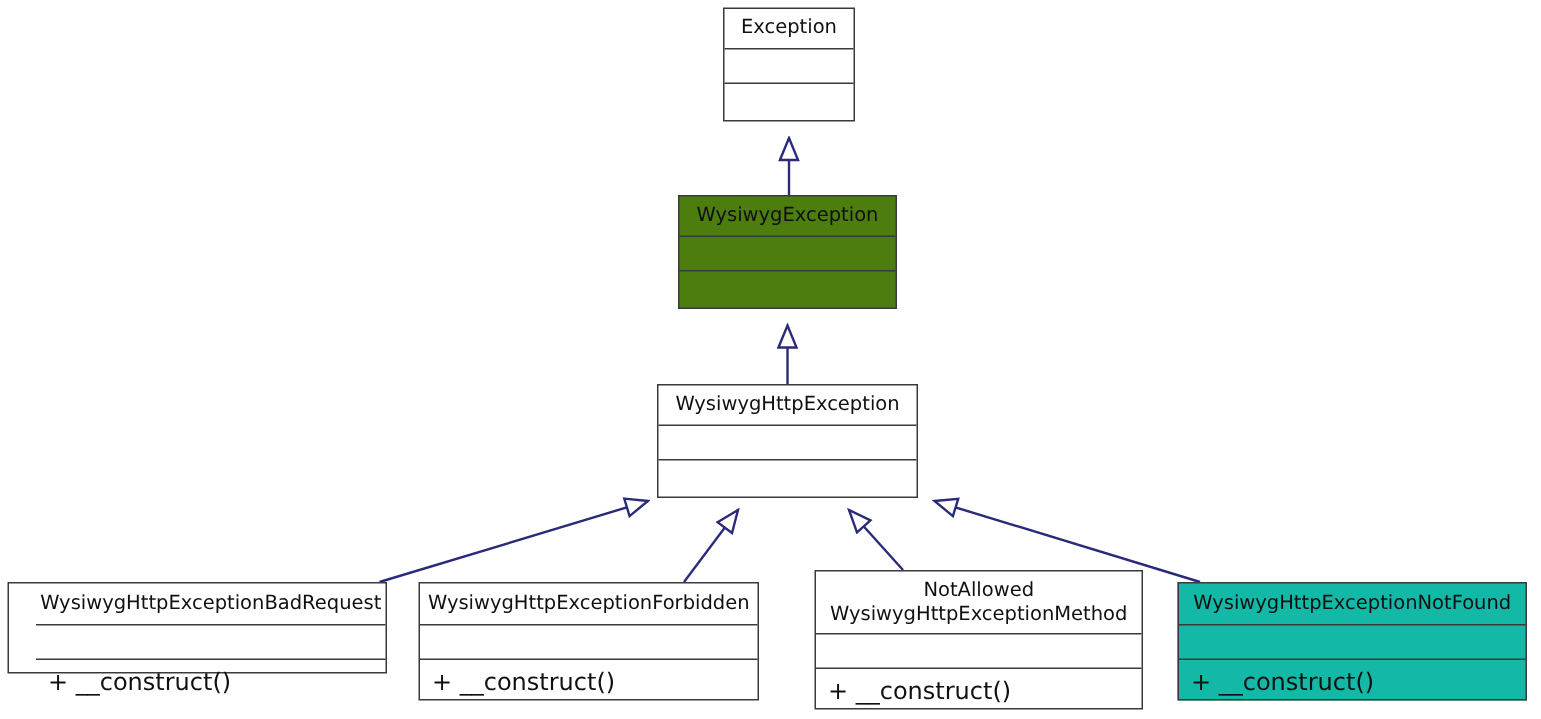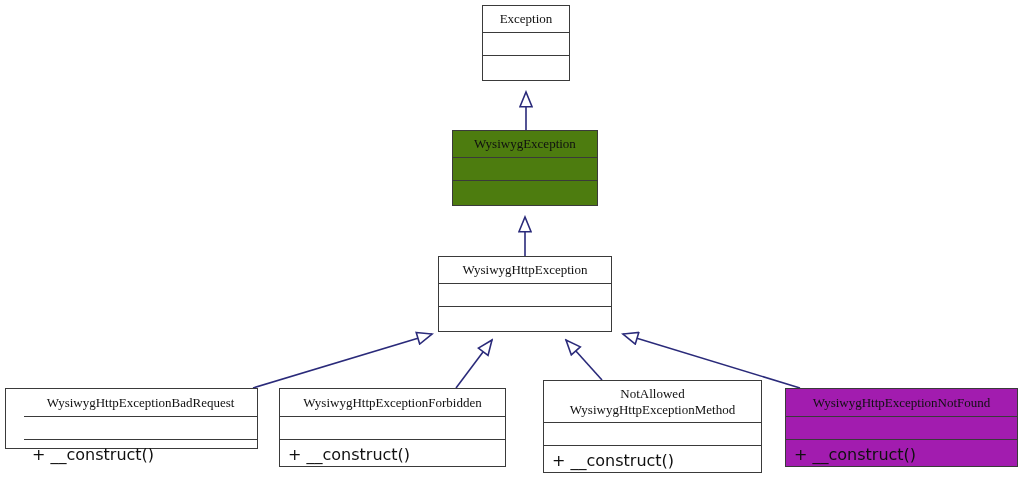--- a/index.html
+++ b/index.html
@@ -57,21 +57,20 @@
   }
   .uml-compartment.ops {
     justify-content: flex-start;
     text-align: left;
     font-size: 16px;
     color: #101010;
     padding: 0 8px;
   }
   .title-line {
     display: block;
-    font-family: Liberation Serif, serif;
   }
 </style>
 </head>
 <body>
 
 <div id="diagram">
 
   <svg id="edge-layer" viewBox="0 0 1027 479" width="1027" height="479" xmlns="http://www.w3.org/2000/svg">
     <defs>
       <marker id="gen-arrow" viewBox="0 0 12 10" refX="11" refY="5" markerWidth="11" markerHeight="9" orient="auto-start-reverse">
@@ -154,21 +153,21 @@
         <span class="title-line">NotAllowed</span>
         <span class="title-line">WysiwygHttpExceptionMethod</span>
       </div>
     </div>
     <div class="uml-compartment attrs" style="height: 23px; border-bottom-color: rgb(58, 58, 58);"></div>
     <div class="uml-compartment ops" style="height: 28px;">
       <span>+ __construct()</span>
     </div>
   </div>
 
-  <div class="uml-node" id="node-wysiwyg-http-exception-not-found" style="left: 785px; top: 388px; width: 233px; height: 79px; border-color: rgb(58, 58, 58); background: #a21caf;">
+  <div class="uml-node" id="node-wysiwyg-http-exception-not-found" style="left: 785px; top: 388px; width: 233px; height: 79px; border-color: rgb(58, 58, 58); background: #14b8a6;">
     <div class="uml-compartment title" style="height: 28px; border-bottom-color: rgb(58, 58, 58);">
       <span class="title-line">WysiwygHttpExceptionNotFound</span>
     </div>
     <div class="uml-compartment attrs" style="height: 23px; border-bottom-color: rgb(58, 58, 58);"></div>
     <div class="uml-compartment ops" style="height: 28px;">
       <span>+ __construct()</span>
     </div>
   </div>
 
 </div>

